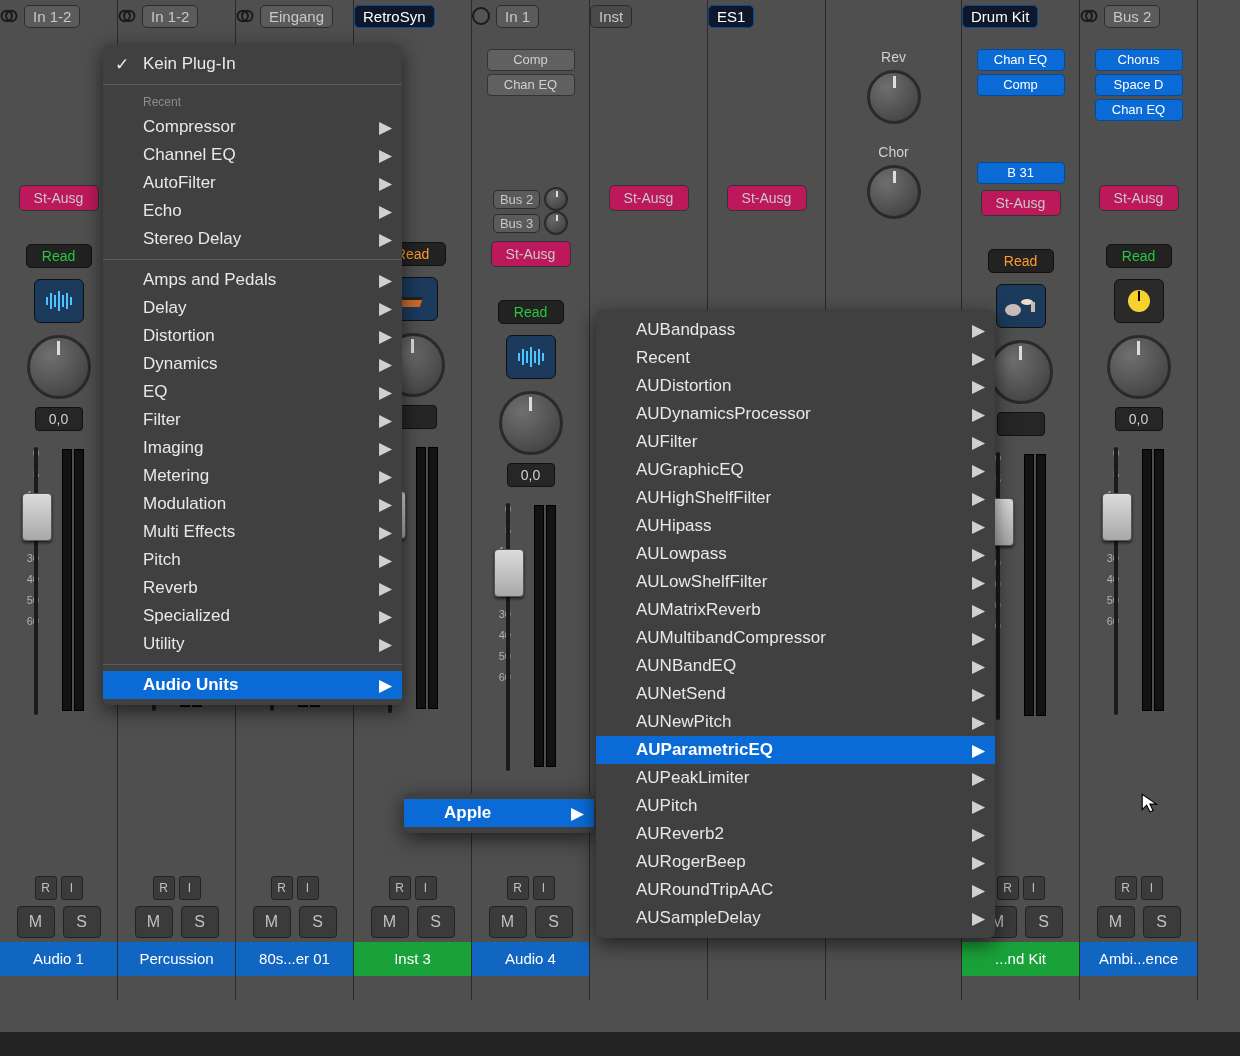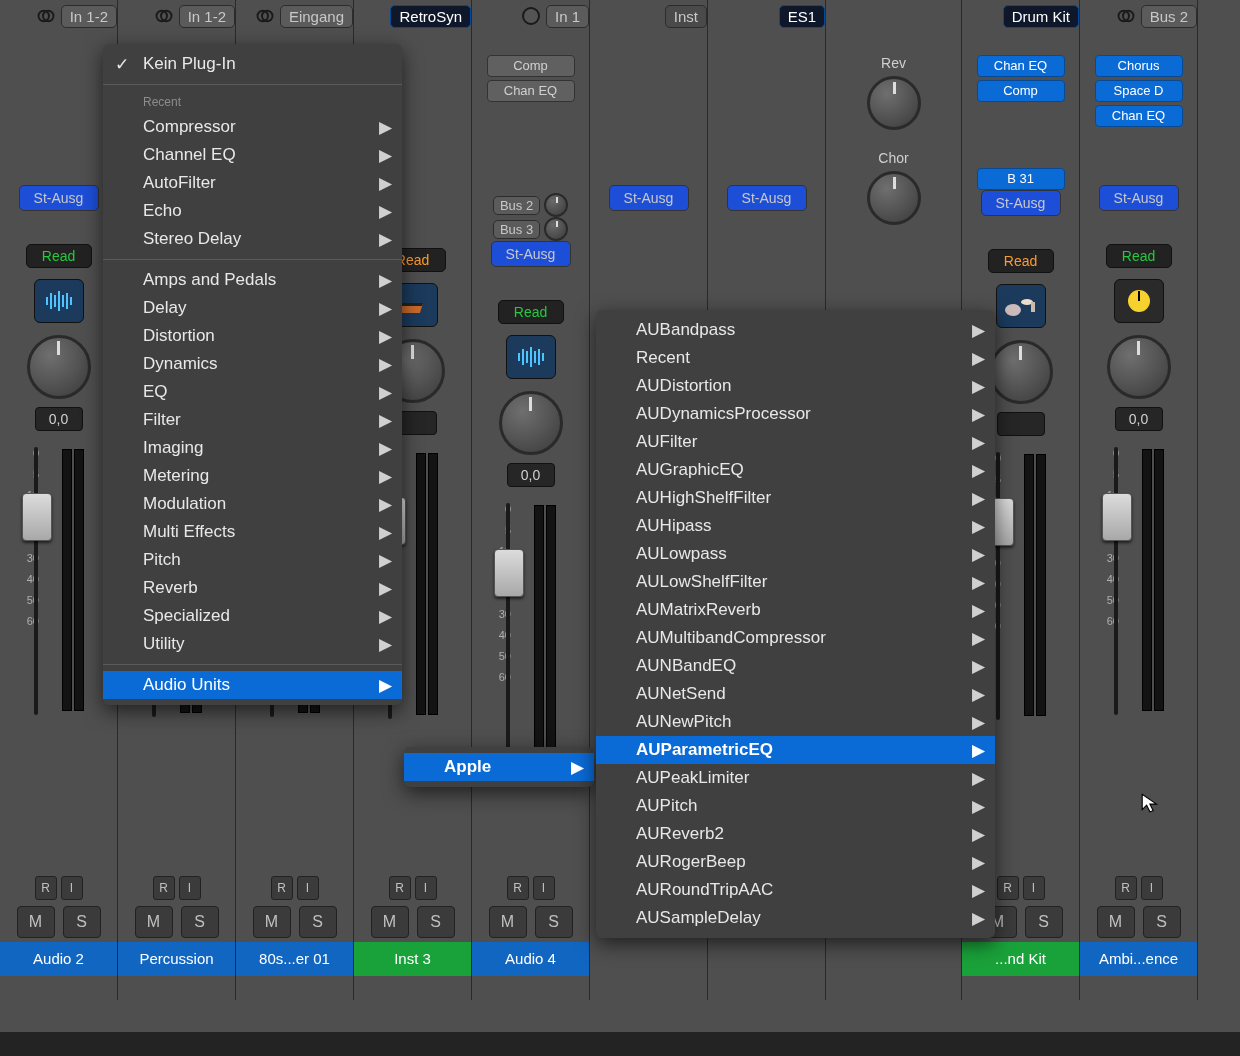--- a/index.html
+++ b/index.html
@@ -1,32 +1,32 @@
 <!DOCTYPE html>
 <html><head>
 <meta charset="utf-8">
 <style>
 html,body{margin:0;padding:0;background:#1a1a1a;font-family:"Helvetica Neue",Arial,sans-serif;width:1240px;height:1056px;overflow:hidden;color:#e8e8e8}
 .mixer{position:relative;width:1240px;height:1056px;background:#4f4f4f;display:flex}
 .strip{position:relative;width:118px;height:1000px;background:#4f4f4f;border-right:1px solid #2a2a2a;display:flex;flex-direction:column;align-items:center;box-sizing:border-box;padding-top:4px}
 .strip.wide{width:136px}
-.iorow{display:flex;align-items:center;gap:6px;height:24px;width:100%;justify-content:flex-end;margin-bottom:7px}
+.iorow{display:flex;align-items:center;gap:6px;height:24px;width:100%;justify-content:flex-start;margin-bottom:14px}
 .stereo-icon svg{width:18px;height:18px;display:block}
 .mono-icon{width:14px;height:14px;border-radius:50%;border:2px solid #1a1a1a;background:#545454;flex:0 0 auto}
 .chip{padding:2px 8px;border-radius:5px;background:#5b5b5b;color:#c8c8c8;font-size:15px;border:1px solid #2c2c2c;white-space:nowrap;text-overflow:ellipsis;overflow:hidden;max-width:88px;text-align:center}
 .chip.blue{background:#0f172a;border-color:#064a95;color:#fff}
 .chip.dark{background:#4a4a4a}
-.slotcol{display:flex;flex-direction:column;gap:3px;margin-top:20px;width:100%;align-items:center;min-height:130px}
+.slotcol{display:flex;flex-direction:column;gap:3px;margin-top:7px;width:100%;align-items:center;min-height:130px}
 .slot{width:86px;height:20px;border-radius:4px;background:#555;border:1px solid #333}
 .slot.active{background:#0a6bd6;border-color:#064a95;color:#fff;font-size:13px;text-align:center;line-height:20px}
 .slot.label{background:#606060;color:#d0d0d0;font-size:13px;text-align:center;line-height:20px}
 .sendrow{display:flex;align-items:center;gap:4px;width:100%;justify-content:center;height:24px}
 .knob-sm{width:20px;height:20px;border-radius:50%;background:radial-gradient(circle at 35% 30%,#6a6a6a,#3a3a3a);border:2px solid #2a2a2a;position:relative}
 .knob-sm::after{content:"";position:absolute;left:48%;top:2px;width:2px;height:6px;background:#ddd}
-.outchip{width:78px;height:24px;border-radius:5px;background:#1d4ed8;color:#c8c8c8;font-size:14px;text-align:center;line-height:24px;border:1px solid #333}
+.outchip{margin-top:6px;width:78px;height:24px;border-radius:5px;background:#be185d;color:#c8c8c8;font-size:14px;text-align:center;line-height:24px;border:1px solid #333}
 .readrow{height:26px;width:100%;display:flex;justify-content:center;align-items:center;margin-top:32px}
 .readbtn{width:64px;height:22px;border-radius:5px;background:#222;color:#26c93f;font-size:14px;text-align:center;line-height:22px;border:1px solid #111}
 .readbtn.orange{color:#ff9a2e}
 .iconbox{width:48px;height:42px;border-radius:6px;border:1px solid #111;background:#1b3a5c;margin-top:10px;display:flex;align-items:center;justify-content:center}
 .iconbox svg{width:40px;height:28px}
 .iconbox.yellow{background:#2a2a2a}
 .knob-lg{width:58px;height:58px;border-radius:50%;background:radial-gradient(circle at 35% 30%,#6f6f6f,#3a3a3a);border:3px solid #2a2a2a;margin-top:12px;position:relative}
 .knob-lg::after{content:"";position:absolute;left:48%;top:3px;width:3px;height:14px;background:#ddd}
 .panval{width:46px;height:22px;border-radius:4px;background:#262626;color:#d0d0d0;font-size:14px;text-align:center;line-height:22px;margin-top:8px;border:1px solid #111}
 .faderzone{position:relative;width:100%;flex:1;margin-top:10px;display:flex;justify-content:center}
@@ -115,21 +115,21 @@
           </div>
         </div>
         <div class="ri">
           <div class="ribt">R</div>
           <div class="ribt">I</div>
         </div>
         <div class="ms">
           <div class="msbt">M</div>
           <div class="msbt">S</div>
         </div>
-        <div class="namebar blue">Audio 2</div>
+        <div class="namebar blue">Audio 1</div>
       </div>
       <div class="strip">
         <div class="iorow">
           <span class="stereo-icon">
             <svg viewBox="0 0 24 24">
               <circle cx="9" cy="12" r="7" fill="none" stroke="#1a1a1a" stroke-width="2.5"></circle>
               <circle cx="15" cy="12" r="7" fill="none" stroke="#1a1a1a" stroke-width="2.5"></circle>
             </svg>
           </span>
           <span class="chip">In 1-2</span>
@@ -643,26 +643,26 @@
           <span>Specialized</span>
           <span class="arw">▶</span>
         </div>
         <div class="mi">
           <span>Utility</span>
           <span class="arw">▶</span>
         </div>
       </div>
     <hr>
     <div class="mi sel">
-        <span style="font-weight:400">Audio Units</span>
+        <span style="font-weight:700">Audio Units</span>
         <span class="arw">▶</span>
       </div>
   </div>
 
-  <div class="menu" id="menu2" style="left:404px;top:747px;width:190px">
+  <div class="menu" id="menu2" style="left:404px;top:793px;width:190px">
     <div class="mi sel">
         <span style="font-weight:600">Apple</span>
         <span class="arw">▶</span>
       </div>
   </div>
 
   <div class="menu" id="menu3" style="left:596px;top:310px;width:399px">
       <div class="mi">
         <span>AUBandpass</span>
         <span class="arw">▶</span>

